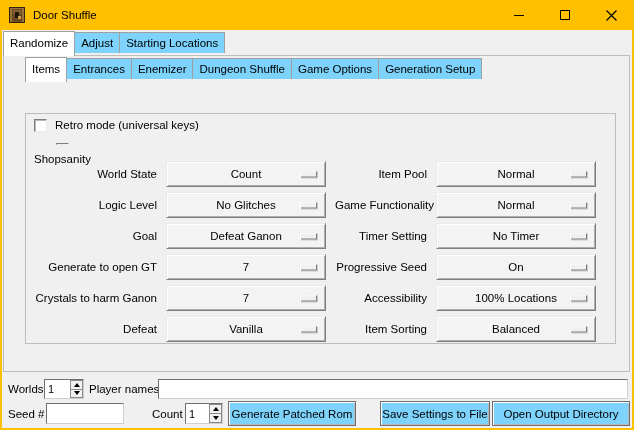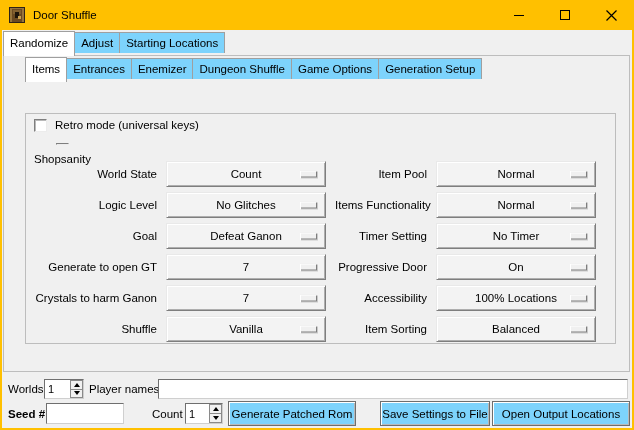--- a/index.html
+++ b/index.html
@@ -144,21 +144,21 @@
         <div class="dropdown">
           <span class="dd-value">Normal</span>
           <span class="dd-indicator"></span>
         </div>
 
         <div class="opt-label">Logic Level</div>
         <div class="dropdown">
           <span class="dd-value">No Glitches</span>
           <span class="dd-indicator"></span>
         </div>
-        <div class="opt-label">Items Functionality</div>
+        <div class="opt-label">Game Functionality</div>
         <div class="dropdown">
           <span class="dd-value">Normal</span>
           <span class="dd-indicator"></span>
         </div>
 
         <div class="opt-label">Goal</div>
         <div class="dropdown">
           <span class="dd-value">Defeat Ganon</span>
           <span class="dd-indicator"></span>
         </div>
@@ -166,38 +166,38 @@
         <div class="dropdown">
           <span class="dd-value">No Timer</span>
           <span class="dd-indicator"></span>
         </div>
 
         <div class="opt-label">Generate to open GT</div>
         <div class="dropdown">
           <span class="dd-value">7</span>
           <span class="dd-indicator"></span>
         </div>
-        <div class="opt-label">Progressive Door</div>
+        <div class="opt-label">Progressive Seed</div>
         <div class="dropdown">
           <span class="dd-value">On</span>
           <span class="dd-indicator"></span>
         </div>
 
         <div class="opt-label">Crystals to harm Ganon</div>
         <div class="dropdown">
           <span class="dd-value">7</span>
           <span class="dd-indicator"></span>
         </div>
         <div class="opt-label">Accessibility</div>
         <div class="dropdown">
           <span class="dd-value">100% Locations</span>
           <span class="dd-indicator"></span>
         </div>
 
-        <div class="opt-label">Shuffle</div>
+        <div class="opt-label">Defeat</div>
         <div class="dropdown">
           <span class="dd-value">Vanilla</span>
           <span class="dd-indicator"></span>
         </div>
         <div class="opt-label">Item Sorting</div>
         <div class="dropdown">
           <span class="dd-value">Balanced</span>
           <span class="dd-indicator"></span>
         </div>
 
@@ -212,32 +212,32 @@
             <span class="tri-up"></span>
           </div>
         <div class="spin-btn">
             <span class="tri-down"></span>
           </div>
       </div>
     </div>
     <span class="b-label" style="left:87px; top:349px;text-align:center;">Player names</span>
     <input class="entry" style="left: 156px; top: 349px; width: 470px; height: 20px;" type="text" value="">
 
-    <span class="b-label" style="left:6px; top:372px; height:24px; line-height:24px;font-weight:bold;">Seed #</span>
+    <span class="b-label" style="left:6px; top:372px; height:24px; line-height:24px;">Seed #</span>
     <input class="entry" style="left: 44px; top: 373px; width: 78px; height: 21px;" type="text" value="">
     <span class="b-label" style="left:150px; top:372px; height:24px; line-height:24px;">Count</span>
     <div class="spinbox" style="left:183px; top:373px; width:38px; height:21px;">
       <input class="spin-input" type="text" value="1" style="">
       <div class="spin-btns">
         <div class="spin-btn">
             <span class="tri-up"></span>
           </div>
         <div class="spin-btn">
             <span class="tri-down"></span>
           </div>
       </div>
     </div>
     <button class="btn" style="left:226px; top:371px; width:128px; height:25px;">Generate Patched Rom</button>
     <button class="btn" style="left:378px; top:371px; width:110px; height:25px;">Save Settings to File</button>
-    <button class="btn" style="left:490px; top:371px; width:138px; height:25px;">Open Output Locations</button>
+    <button class="btn" style="left:490px; top:371px; width:138px; height:25px;">Open Output Directory</button>
 
   </div>
 </div>
 
 </body></html>

